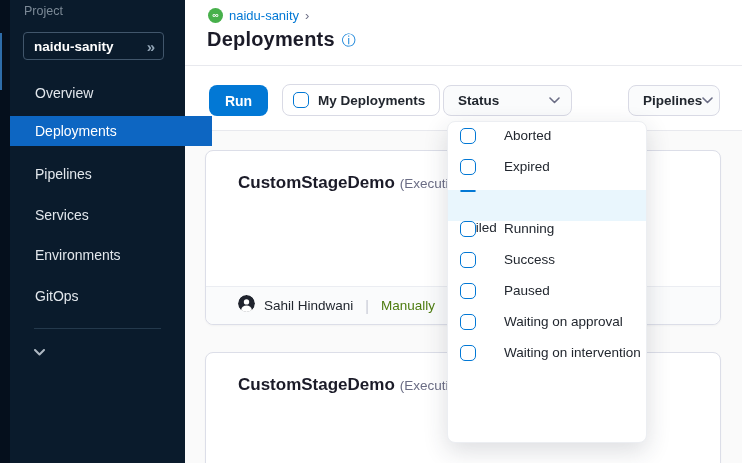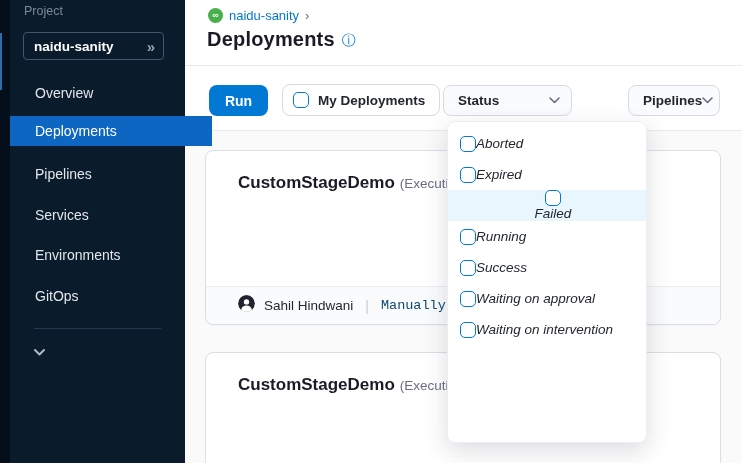--- a/index.html
+++ b/index.html
@@ -83,29 +83,29 @@
   .card-title-row { padding:22px 16px 0 32px; white-space:nowrap; overflow:hidden; }
   .pipeline-name { font-size:17px; font-weight:bold; color:#1b1b28;margin-top:10px; }
   .exec-caption { font-size:13.5px; color:#6b6d85; margin-left:5px; }
   .card-footer {
     position:absolute; left:0; bottom:0; width:100%; height:38px; background:#fafbfc;
     border-top:1px solid #ebedf2; border-radius:0 0 8px 8px;
     display:flex; align-items:center; gap:9px; padding-left:32px;
   }
   .trigger-name { font-size:13.5px; color:#22272f; }
   .trigger-sep { color:#c6c9d4; font-size:14px; padding:0 3px; }
-  .trigger-type { font-size:13.5px; color:#0c4a6e;font-family:Liberation Mono, monospace; }
+  .trigger-type { font-size:13.5px; color:#4d7c0f; }
 
   
   .dropdown {
     position:absolute; left:447px; top:121px; width:200px; height:322px; background:#fff;
     border:1px solid #eceef2; border-radius:8px; box-shadow:0 8px 24px rgba(40,41,61,.16);
     z-index:20; padding:6px 0; overflow:hidden;
   }
-  .dd-item { height:31px; display:flex; align-items:center; gap:0; padding-left:12px; cursor:pointer;font-style:italic; }
+  .dd-item { height:31px; display:flex; align-items:flex-start; gap:28px; padding-left:12px; cursor:pointer; }
   .dd-item.highlighted { background:#e9f6fd;flex-direction:column; }
   .dd-label { font-size:13.5px; color:#22272f; }
 
   .chev-svg { display:block; }
 </style>
 </head>
 <body>
 
 <div class="rail">
   <div class="rail-accent"></div>
@@ -238,19 +238,23 @@
   <div class="dd-item">
       <span class="checkbox"></span>
       <span class="dd-label">Running</span>
     </div>
   <div class="dd-item">
       <span class="checkbox"></span>
       <span class="dd-label">Success</span>
     </div>
   <div class="dd-item">
       <span class="checkbox"></span>
+      <span class="dd-label">Paused</span>
+    </div>
+  <div class="dd-item">
+      <span class="checkbox"></span>
       <span class="dd-label">Waiting on approval</span>
     </div>
   <div class="dd-item">
       <span class="checkbox"></span>
       <span class="dd-label">Waiting on intervention</span>
     </div>
 </div>
 
 </body></html>

